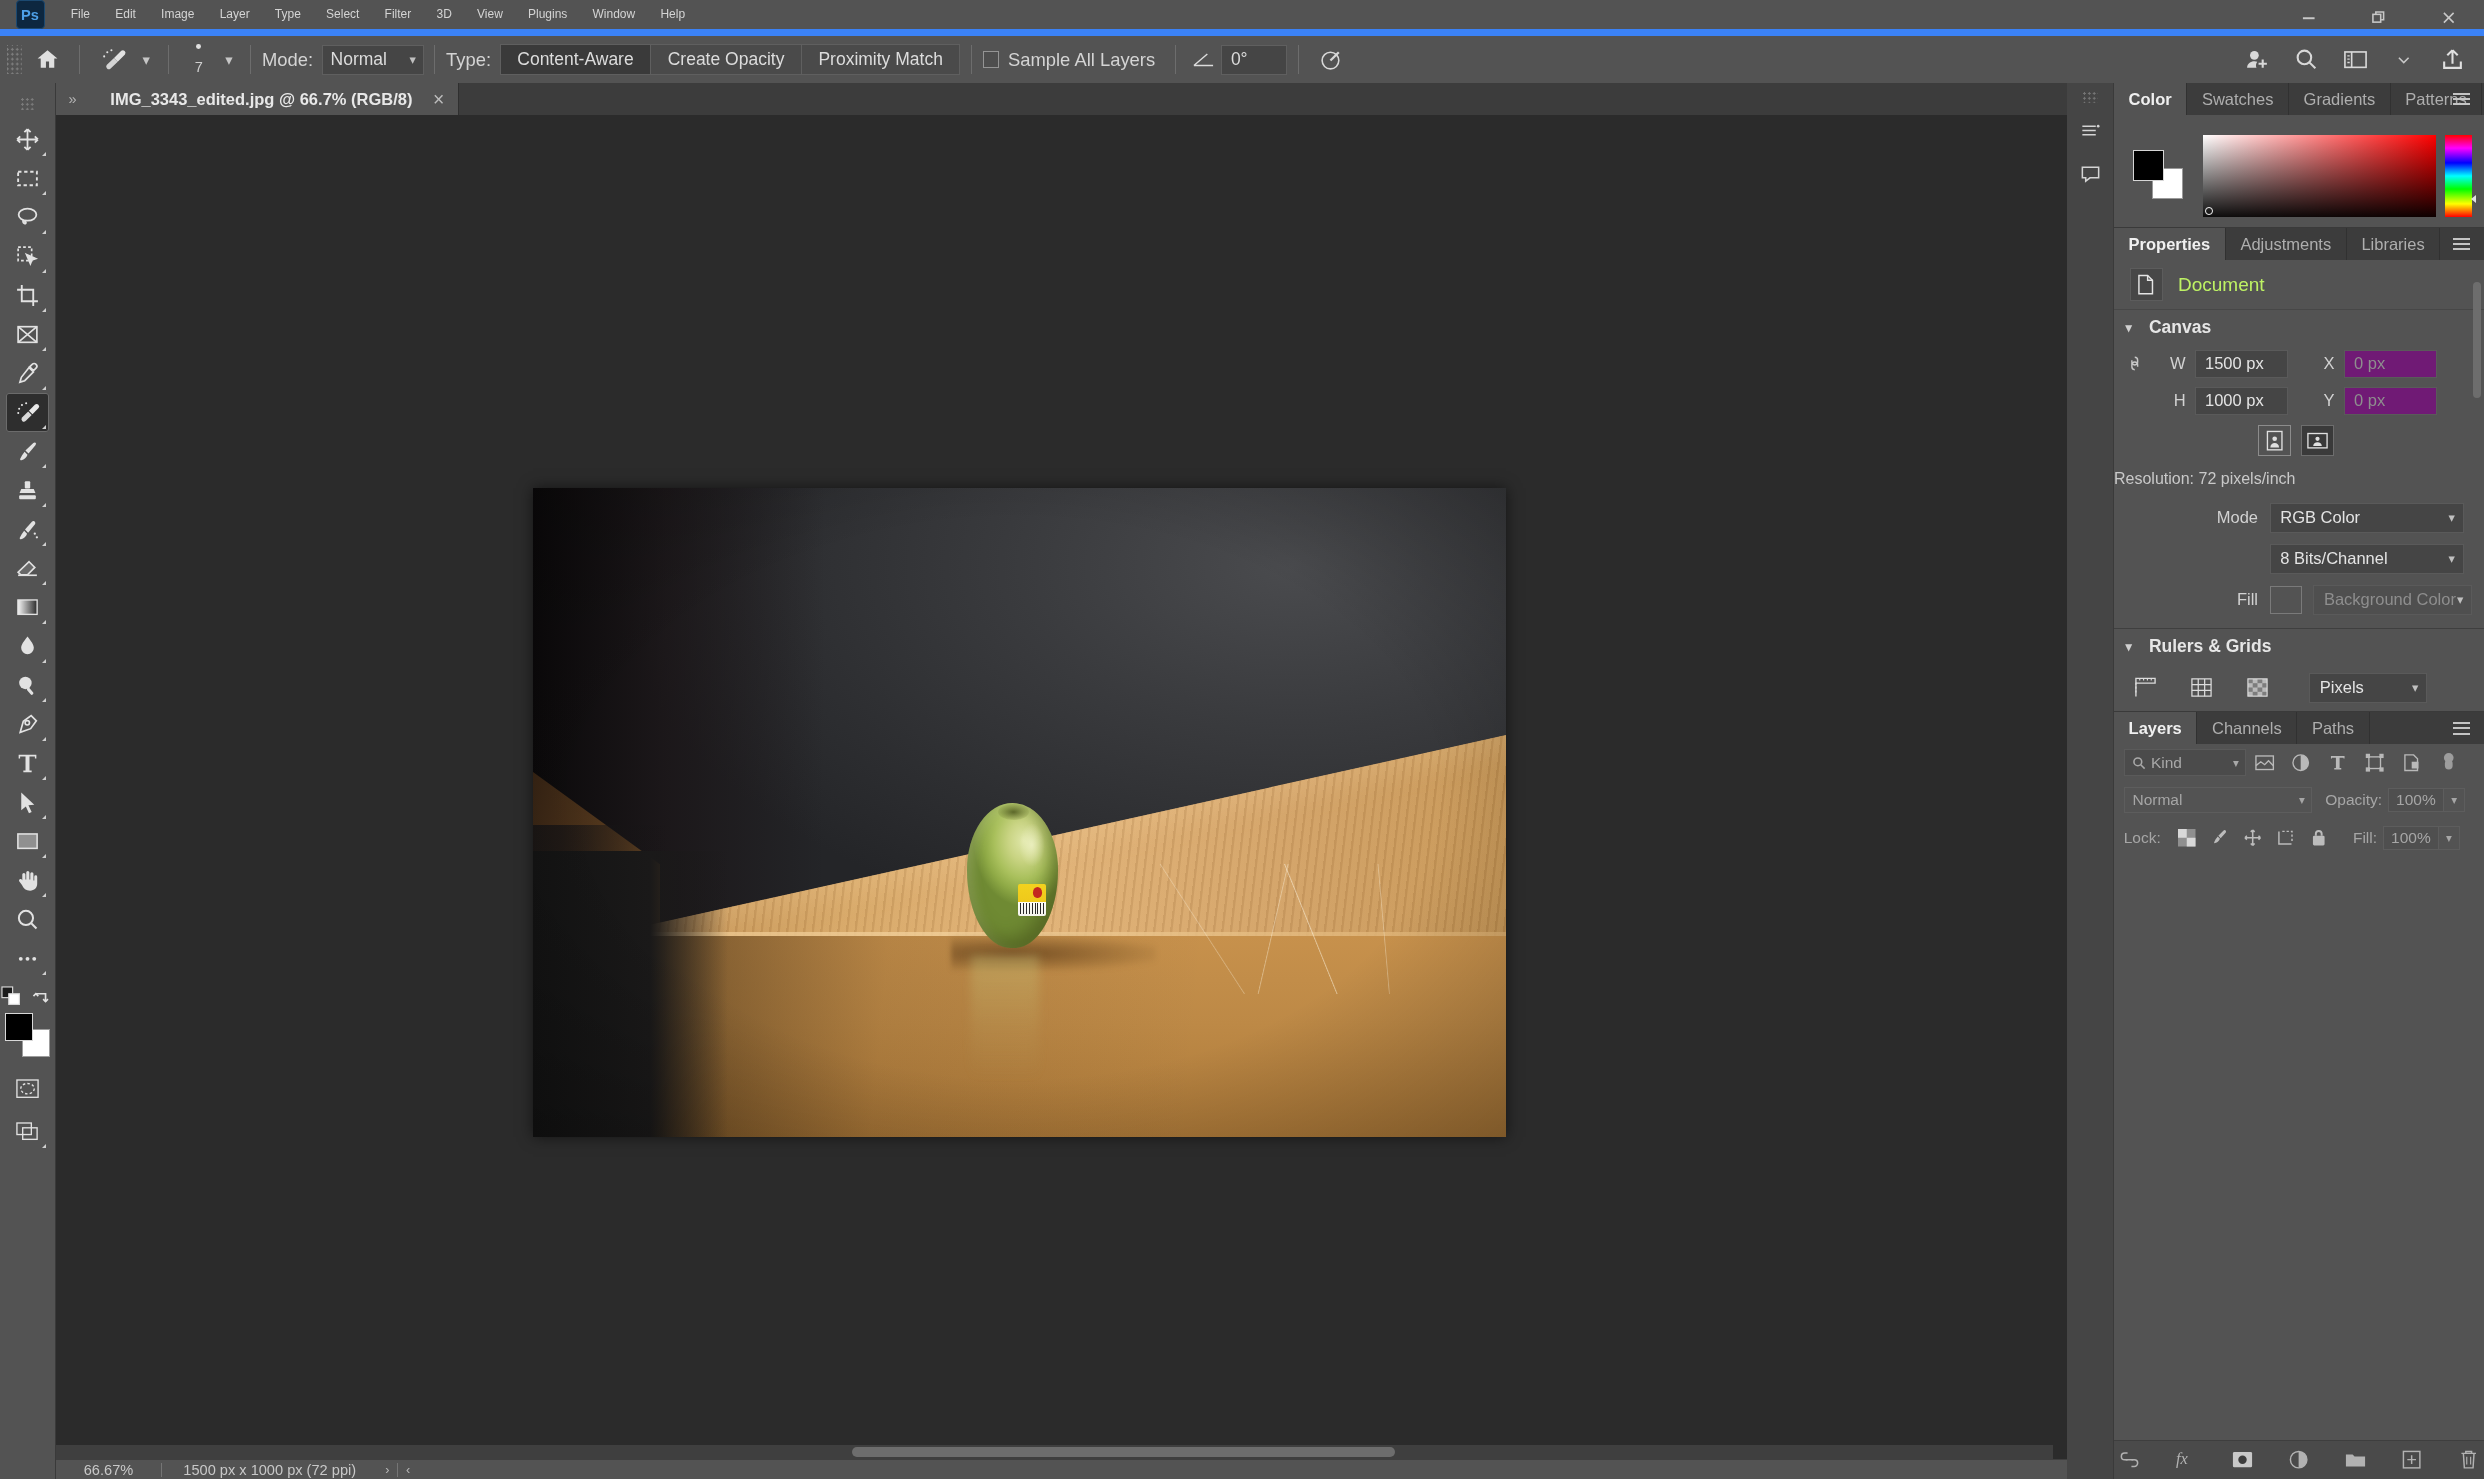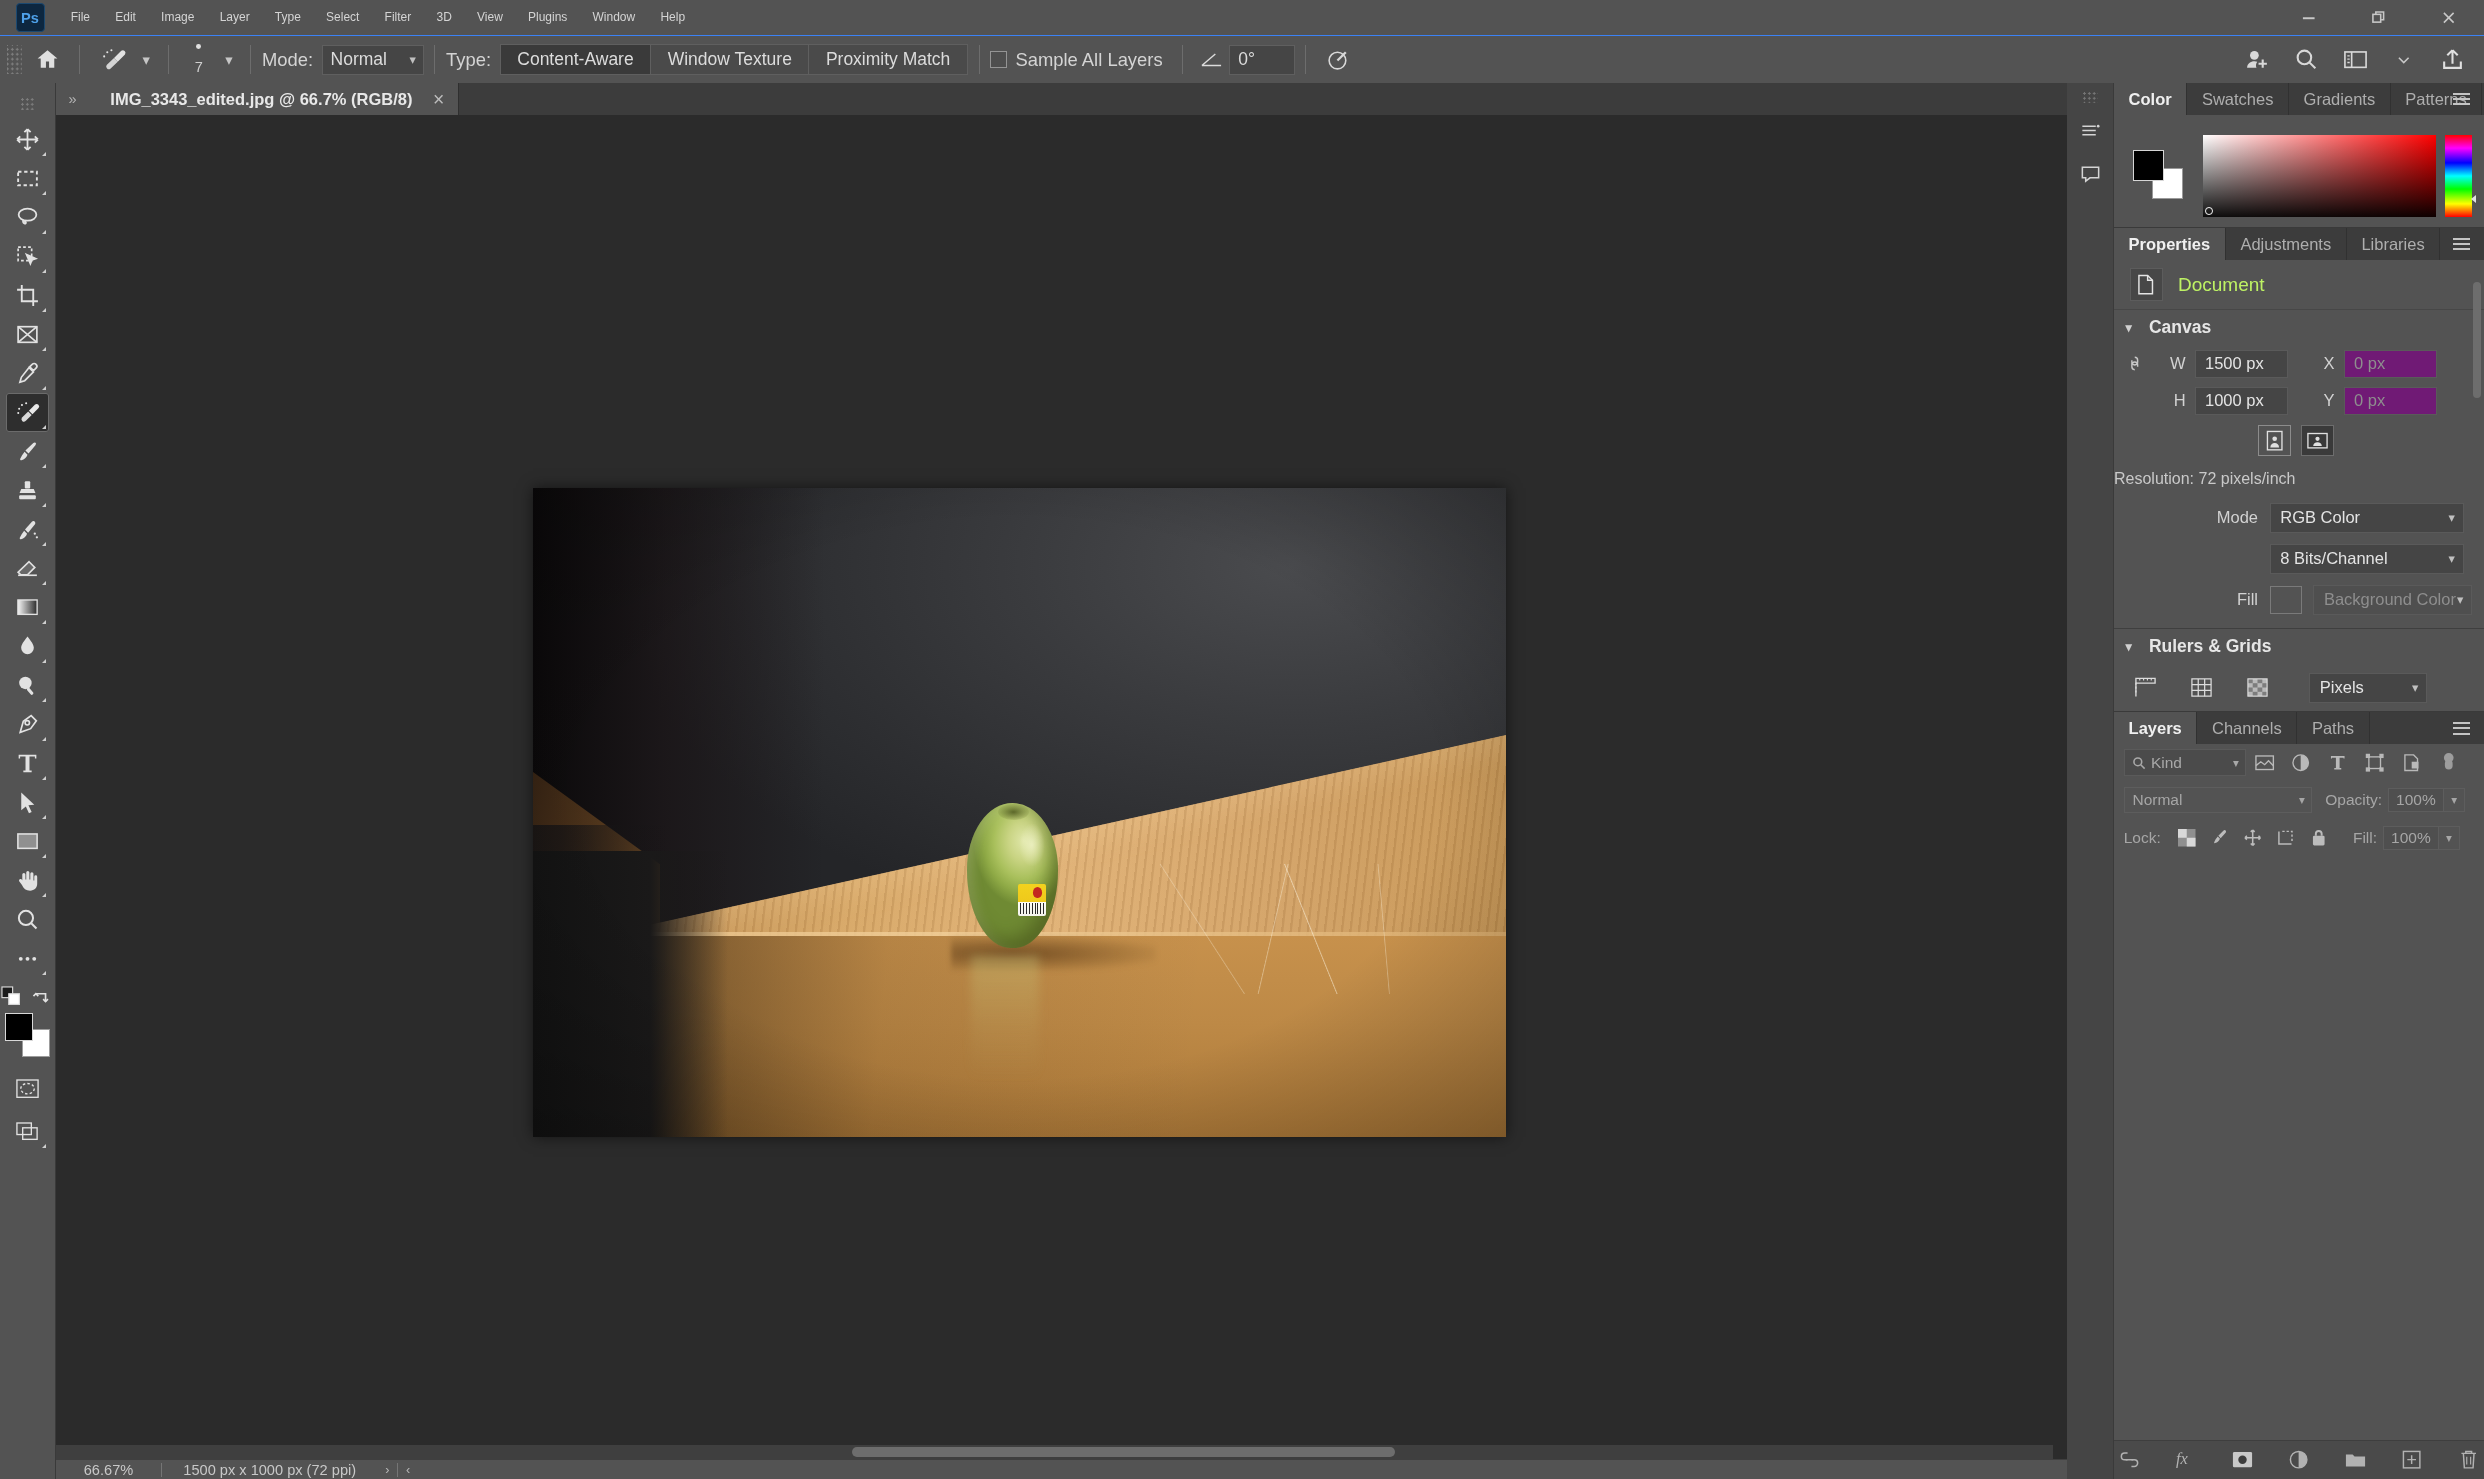--- a/index.html
+++ b/index.html
@@ -9,21 +9,21 @@
     font-family: "Liberation Sans", sans-serif;
     overflow: hidden;
     -webkit-font-smoothing: antialiased;
   }
   .app { position: relative; width: 2484px; height: 1480px; background: #535353; }
 
   
   .menubar {
     position: absolute; top: 0; left: 0; width: 2484px; height: 36px;
     background: #535353; display: flex; align-items: center;
-    border-bottom: 1px solid #3b82f6;
+    border-bottom: 7px solid #3b82f6;
   }
   .ps-logo {
     width: 29px; height: 29px; margin-left: 15.5px; margin-right: 13.6px;
     background: #0d2740; border: 1px solid #1b4971; border-radius: 3.9px;
     color: #4ea0e8; font-size: 14.6px; font-weight: bold;
     display: flex; align-items: center; justify-content: center;
     font-family: "Liberation Sans", sans-serif;
   }
   .menu-item {
     color: #d4d4d4; font-size: 12px; padding: 3.9px 12.6px; line-height: 1.2;
@@ -523,21 +523,21 @@
     <div class="opt-select">
       <span>Normal</span>
       <span class="cv">▾</span>
     </div>
 
     <div class="opt-sep"></div>
 
     <div class="opt-label">Type:</div>
     <div class="seg">
       <div class="seg-btn active">Content-Aware</div>
-      <div class="seg-btn">Window Texture</div>
+      <div class="seg-btn">Create Opacity</div>
       <div class="seg-btn">Proximity Match</div>
     </div>
 
     <div class="opt-sep"></div>
 
     <div style="display:flex;align-items:center">
       <span class="opt-check"></span>
       <span class="opt-label">Sample All Layers</span>
     </div>
 

